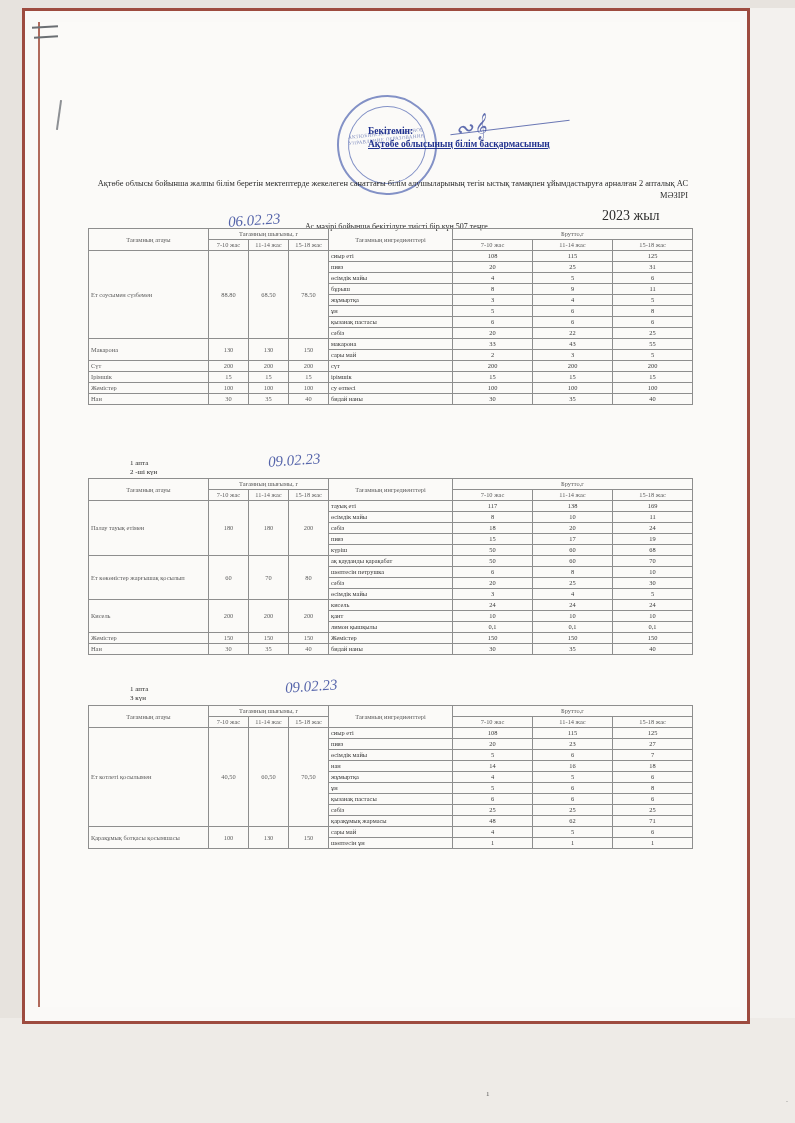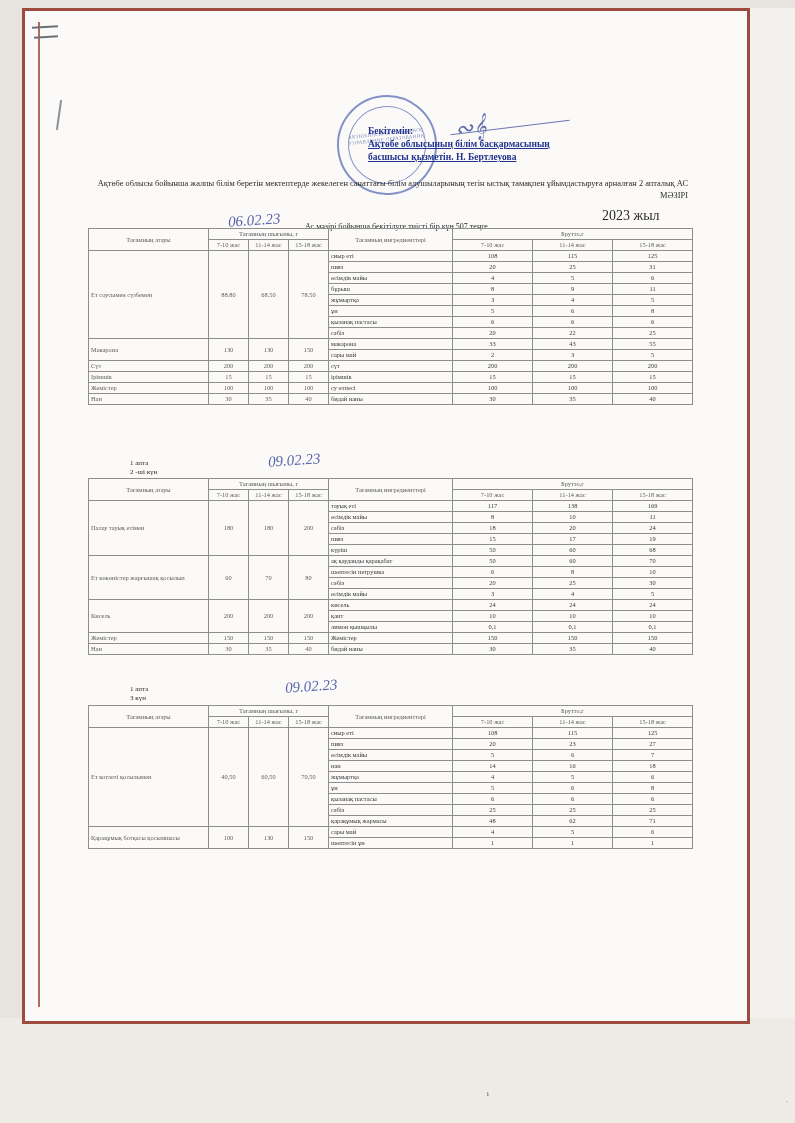--- a/index.html
+++ b/index.html
@@ -142,21 +142,20 @@
 
   <div class="stamp">
     <div class="stext">АКТЮБИНСКОЕ ОБЛАСТНОЕ УПРАВЛЕНИЕ ОБРАЗОВАНИЯ</div>
   </div>
   <div class="sig">∾𝄞</div>
   <div class="sig-line"></div>
 
   <div class="approve">
     <div class="l1">Бекітемін:</div>
     <div class="l2">Ақтөбе облысының білім басқармасының</div>
-    <div class="l3">басшысы қызметін. Н. Бертлеуова</div>
   </div>
 
   <div class="doc-title">Ақтөбе облысы бойынша жалпы білім беретін мектептерде жекелеген санаттағы білім алушыларының тегін ыстық тамақпен ұйымдастыруға арналған 2 апталық АС МӘЗІРІ</div>
   <div class="year">2023 жыл</div>
   <div class="menu-head">Ас мәзірі бойынша бекітілуге тиісті бір күн 507 теңге</div>
 
   <div class="hand-date hd1">06.02.23</div>
   <div class="hand-date hd2">09.02.23</div>
   <div class="hand-date hd3">09.02.23</div>
 

